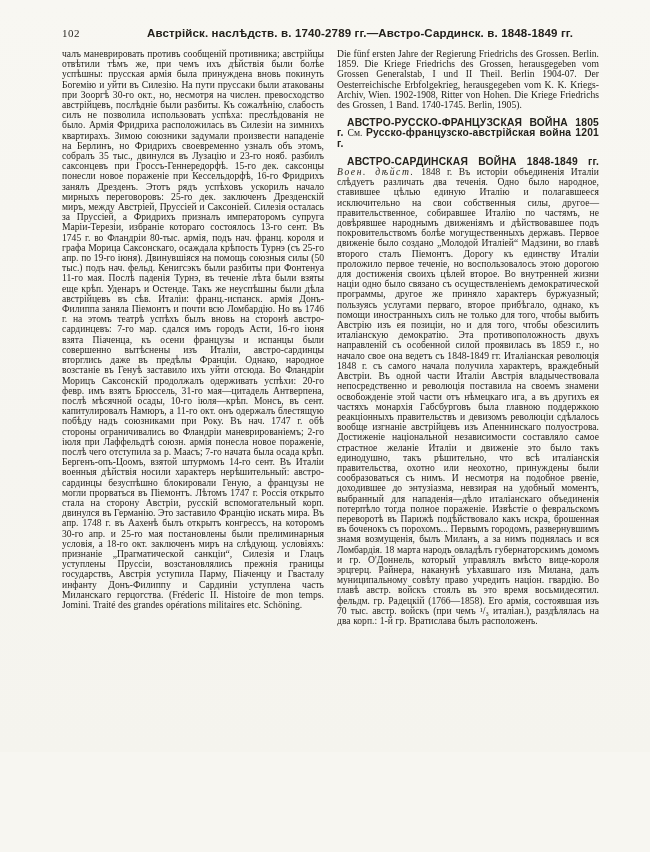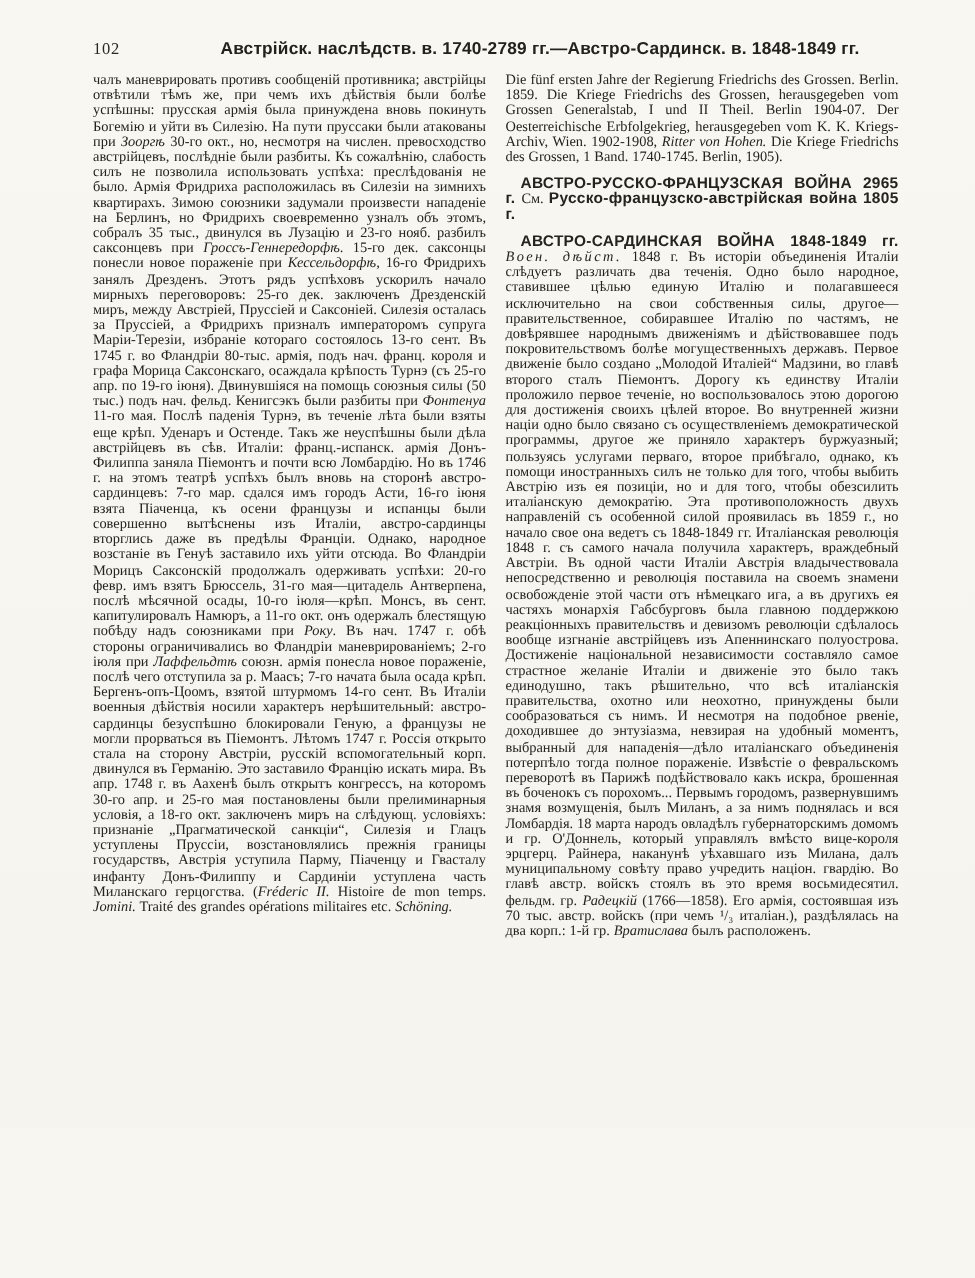--- a/index.html
+++ b/index.html
@@ -31,21 +31,21 @@
     display:flex;gap:13px;
   }
   .col{width:262px;}
   p.par{
     margin:0;font-size:9.6px;line-height:10.2px;
     text-align:justify;color:#25231e;
     word-spacing:.2px;
   }
   p.par.indent{text-indent:10px;}
   p.par.gap{margin-top:8px;}
-  .seg-i{font-style:italic;}
+  .seg-i{}
   .seg-hb{
     font-family:"Liberation Sans", sans-serif;font-weight:700;
     font-size:10.3px;letter-spacing:.2px;
   }
   .seg-sp{letter-spacing:1.6px;font-style:italic;}
 </style>
 </head>
 <body>
 
 <div class="sheet">
@@ -54,18 +54,18 @@
     <span class="pageno">102</span>
     <span class="htitle">Австрійск. наслѣдств. в. 1740-2789 гг.—Австро-Сардинск. в. 1848-1849 гг.</span>
   </div>
 
   <div class="cols">
     <div class="col">
         <p class="par"><span>чалъ маневрировать противъ сообщеній противника; австрійцы отвѣтили тѣмъ же, при чемъ ихъ дѣйствія были болѣе успѣшны: прусская армія была принуждена вновь покинуть Богемію и уйти въ Силезію. На пути пруссаки были атакованы при </span><span class="seg-i">Зооргѣ</span><span> 30-го окт., но, несмотря на числен. превосходство австрійцевъ, послѣдніе были разбиты. Къ сожалѣнію, слабость силъ не позволила использовать успѣха: преслѣдованія не было. Армія Фридриха расположилась въ Силезіи на зимнихъ квартирахъ. Зимою союзники задумали произвести нападеніе на Берлинъ, но Фридрихъ своевременно узналъ объ этомъ, собралъ 35 тыс., двинулся въ Лузацію и 23-го нояб. разбилъ саксонцевъ при </span><span class="seg-i">Гроссъ-Геннередорфѣ</span><span>. 15-го дек. саксонцы понесли новое пораженіе при </span><span class="seg-i">Кессельдорфѣ</span><span>, 16-го Фридрихъ занялъ Дрезденъ. Этотъ рядъ успѣховъ ускорилъ начало мирныхъ переговоровъ: 25-го дек. заключенъ Дрезденскій миръ, между Австріей, Пруссіей и Саксоніей. Силезія осталась за Пруссіей, а Фридрихъ призналъ императоромъ супруга Маріи-Терезіи, избраніе котораго состоялось 13-го сент. Въ 1745 г. во Фландріи 80-тыс. армія, подъ нач. франц. короля и графа Морица Саксонскаго, осаждала крѣпость Турнэ (съ 25-го апр. по 19-го іюня). Двинувшіяся на помощь союзныя силы (50 тыс.) подъ нач. фельд. Кенигсэкъ были разбиты при </span><span class="seg-i">Фонтенуа</span><span> 11-го мая. Послѣ паденія Турнэ, въ теченіе лѣта были взяты еще крѣп. Уденаръ и Остенде. Такъ же неуспѣшны были дѣла австрійцевъ въ сѣв. Италіи: франц.-испанск. армія Донъ-Филиппа заняла Піемонтъ и почти всю Ломбардію. Но въ 1746 г. на этомъ театрѣ успѣхъ былъ вновь на сторонѣ австро-сардинцевъ: 7-го мар. сдался имъ городъ Асти, 16-го іюня взята Піаченца, къ осени французы и испанцы были совершенно вытѣснены изъ Италіи, австро-сардинцы вторглись даже въ предѣлы Франціи. Однако, народное возстаніе въ Генуѣ заставило ихъ уйти отсюда. Во Фландріи Морицъ Саксонскій продолжалъ одерживать успѣхи: 20-го февр. имъ взятъ Брюссель, 31-го мая—цитадель Антверпена, послѣ мѣсячной осады, 10-го іюля—крѣп. Монсъ, въ сент. капитулировалъ Намюръ, а 11-го окт. онъ одержалъ блестящую побѣду надъ союзниками при </span><span class="seg-i">Року</span><span>. Въ нач. 1747 г. обѣ стороны ограничивались во Фландріи маневрированіемъ; 2-го іюля при </span><span class="seg-i">Лаффельдтѣ</span><span> союзн. армія понесла новое пораженіе, послѣ чего отступила за р. Маасъ; 7-го начата была осада крѣп. Бергенъ-опъ-Цоомъ, взятой штурмомъ 14-го сент. Въ Италіи военныя дѣйствія носили характеръ нерѣшительный: австро-сардинцы безуспѣшно блокировали Геную, а французы не могли прорваться въ Піемонтъ. Лѣтомъ 1747 г. Россія открыто стала на сторону Австріи, русскій вспомогательный корп. двинулся въ Германію. Это заставило Францію искать мира. Въ апр. 1748 г. въ Аахенѣ былъ открытъ конгрессъ, на которомъ 30-го апр. и 25-го мая постановлены были прелиминарныя условія, а 18-го окт. заключенъ миръ на слѣдующ. условіяхъ: признаніе „Прагматической санкціи“, Силезія и Глацъ уступлены Пруссіи, возстановлялись прежнія границы государствъ, Австрія уступила Парму, Піаченцу и Гвасталу инфанту Донъ-Филиппу и Сардиніи уступлена часть Миланскаго герцогства. (</span><span class="seg-i">Fréderic II.</span><span> Histoire de mon temps. </span><span class="seg-i">Jomini.</span><span> Traité des grandes opérations militaires etc. </span><span class="seg-i">Schöning.</span></p>
       </div>
     <div class="col">
         <p class="par"><span>Die fünf ersten Jahre der Regierung Friedrichs des Grossen. Berlin. 1859. Die Kriege Friedrichs des Grossen, herausgegeben vom Grossen Generalstab, I und II Theil. Berlin 1904-07. Der Oesterreichische Erbfolgekrieg, herausgegeben vom K. K. Kriegs-Archiv, Wien. 1902-1908, </span><span class="seg-i">Ritter von Hohen.</span><span> Die Kriege Friedrichs des Grossen, 1 Band. 1740-1745. Berlin, 1905).</span></p>
-        <p class="par indent gap"><span class="seg-hb">АВСТРО-РУССКО-ФРАНЦУЗСКАЯ ВОЙНА 2965 г. </span><span>См. </span><span class="seg-hb">Русско-французско-австрійская война 1805 г.</span></p>
+        <p class="par indent gap"><span class="seg-hb">АВСТРО-РУССКО-ФРАНЦУЗСКАЯ ВОЙНА 1805 г. </span><span>См. </span><span class="seg-hb">Русско-французско-австрійская война 1201 г.</span></p>
         <p class="par indent gap"><span class="seg-hb">АВСТРО-САРДИНСКАЯ ВОЙНА 1848-1849 гг. </span><span class="seg-sp">Воен. дѣйст.</span><span> 1848 г. Въ исторіи объединенія Италіи слѣдуетъ различать два теченія. Одно было народное, ставившее цѣлью единую Италію и полагавшееся исключительно на свои собственныя силы, другое—правительственное, собиравшее Италію по частямъ, не довѣрявшее народнымъ движеніямъ и дѣйствовавшее подъ покровительствомъ болѣе могущественныхъ державъ. Первое движеніе было создано „Молодой Италіей“ Мадзини, во главѣ второго сталъ Піемонтъ. Дорогу къ единству Италіи проложило первое теченіе, но воспользовалось этою дорогою для достиженія своихъ цѣлей второе. Во внутренней жизни націи одно было связано съ осуществленіемъ демократической программы, другое же приняло характеръ буржуазный; пользуясь услугами перваго, второе прибѣгало, однако, къ помощи иностранныхъ силъ не только для того, чтобы выбить Австрію изъ ея позиціи, но и для того, чтобы обезсилить италіанскую демократію. Эта противоположность двухъ направленій съ особенной силой проявилась въ 1859 г., но начало свое она ведетъ съ 1848-1849 гг. Италіанская революція 1848 г. съ самого начала получила характеръ, враждебный Австріи. Въ одной части Италіи Австрія владычествовала непосредственно и революція поставила на своемъ знамени освобожденіе этой части отъ нѣмецкаго ига, а въ другихъ ея частяхъ монархія Габсбурговъ была главною поддержкою реакціонныхъ правительствъ и девизомъ революціи сдѣлалось вообще изгнаніе австрійцевъ изъ Апеннинскаго полуострова. Достиженіе національной независимости составляло самое страстное желаніе Италіи и движеніе это было такъ единодушно, такъ рѣшительно, что всѣ италіанскія правительства, охотно или неохотно, принуждены были сообразоваться съ нимъ. И несмотря на подобное рвеніе, доходившее до энтузіазма, невзирая на удобный моментъ, выбранный для нападенія—дѣло италіанскаго объединенія потерпѣло тогда полное пораженіе. Извѣстіе о февральскомъ переворотѣ въ Парижѣ подѣйствовало какъ искра, брошенная въ боченокъ съ порохомъ... Первымъ городомъ, развернувшимъ знамя возмущенія, былъ Миланъ, а за нимъ поднялась и вся Ломбардія. 18 марта народъ овладѣлъ губернаторскимъ домомъ и гр. О'Доннель, который управлялъ вмѣсто вице-короля эрцгерц. Райнера, наканунѣ уѣхавшаго изъ Милана, далъ муниципальному совѣту право учредить націон. гвардію. Во главѣ австр. войскъ стоялъ въ это время восьмидесятил. фельдм. гр. </span><span class="seg-i">Радецкій</span><span> (1766—1858). Его армія, состоявшая изъ 70 тыс. австр. войскъ (при чемъ ¹/₃ италіан.), раздѣлялась на два корп.: 1-й гр. </span><span class="seg-i">Вратислава</span><span> былъ расположенъ.</span></p>
       </div>
   </div>
 
 </div>
 
 </body></html>

